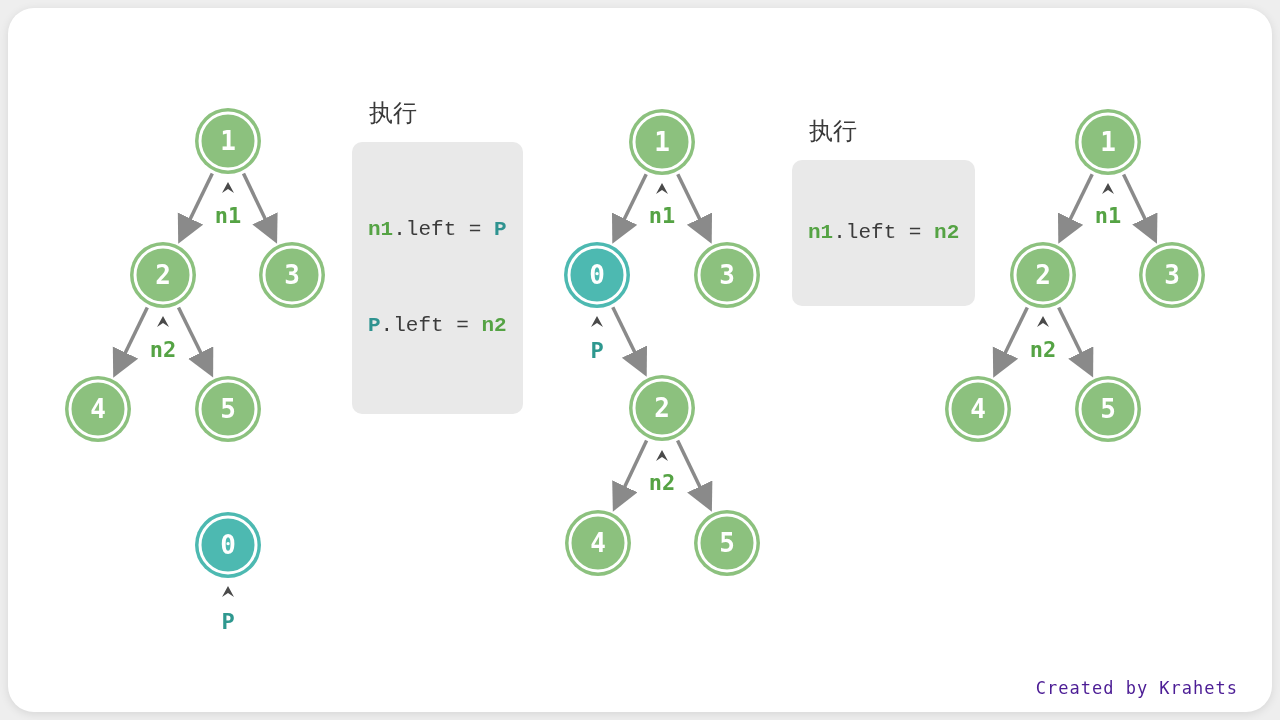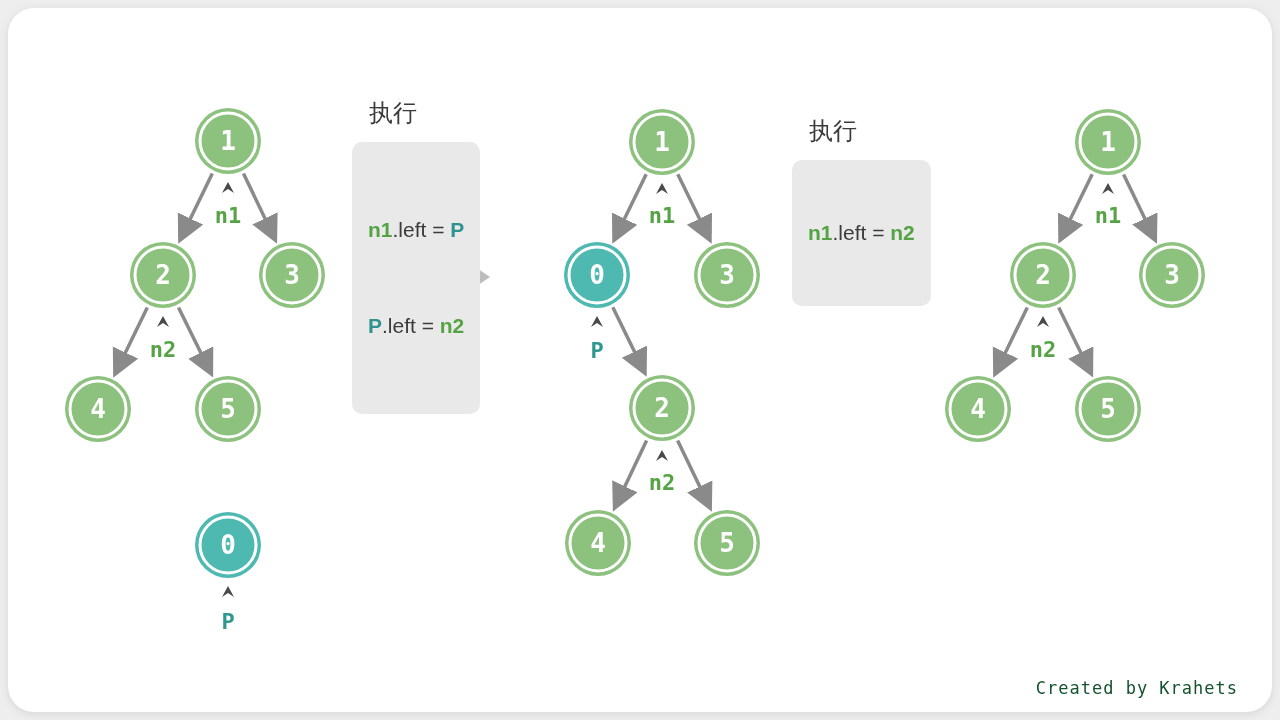--- a/index.html
+++ b/index.html
@@ -15,30 +15,30 @@
     box-shadow:0 2px 10px rgba(0,0,0,0.10);
   }
   svg.scene{position:absolute;left:0;top:0;}
   .codegroup{position:absolute;}
   .exec-label{
     font-size:24px;color:#3a3a3a;margin:0 0 13px 17px;
     font-family:"DejaVu Sans","Liberation Sans",sans-serif;
   }
   .codebox{
     background:#e9e9e9;border-radius:10px;
-    font-family:Liberation Sans, sans-serif;
+    font-family:Liberation Mono, monospace;
     font-size:21px;color:#3b3b3b;
     padding:8px 16px;line-height:32px;white-space:pre;
   }
   .codebox .v-green{color:#55a344;font-weight:bold;}
   .codebox .v-teal{color:#2f9390;font-weight:bold;}
   .watermark{
     position:absolute;right:42px;bottom:22px;
     font-family:"DejaVu Sans Mono","Liberation Mono",monospace;
-    font-size:17px;color:#14532d;letter-spacing:1px;
+    font-size:17px;color:#4c1d95;letter-spacing:1px;
   }
   .node-num{
     font-family:"DejaVu Sans Mono","Liberation Mono",monospace;
     font-size:26px;font-weight:600;fill:#ffffff;
   }
   .ptr-label{
     font-family:"DejaVu Sans Mono","Liberation Mono",monospace;
     font-size:22px;font-weight:bold;
   }
   .lab-green{fill:#55a344;}

